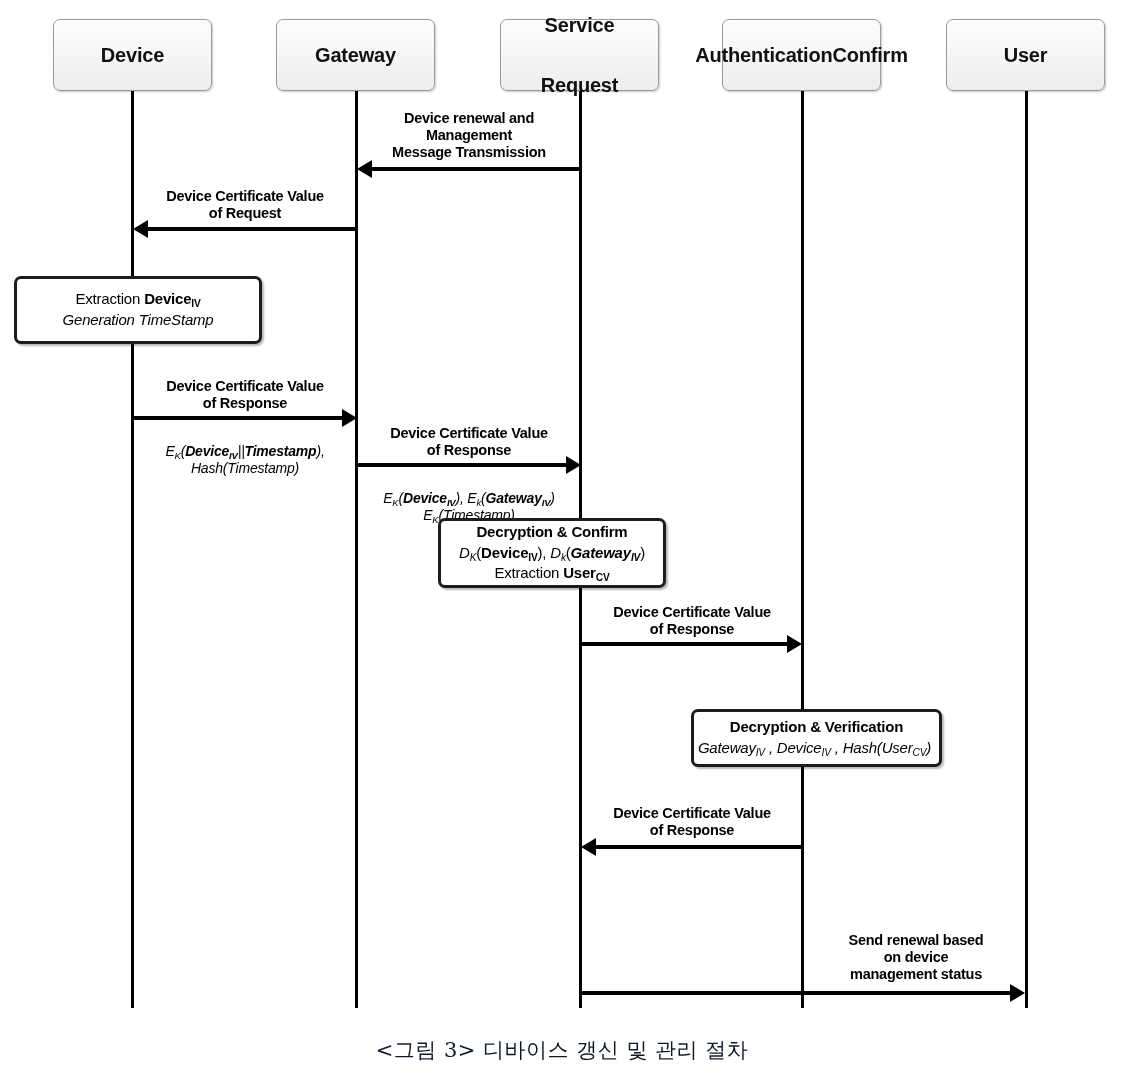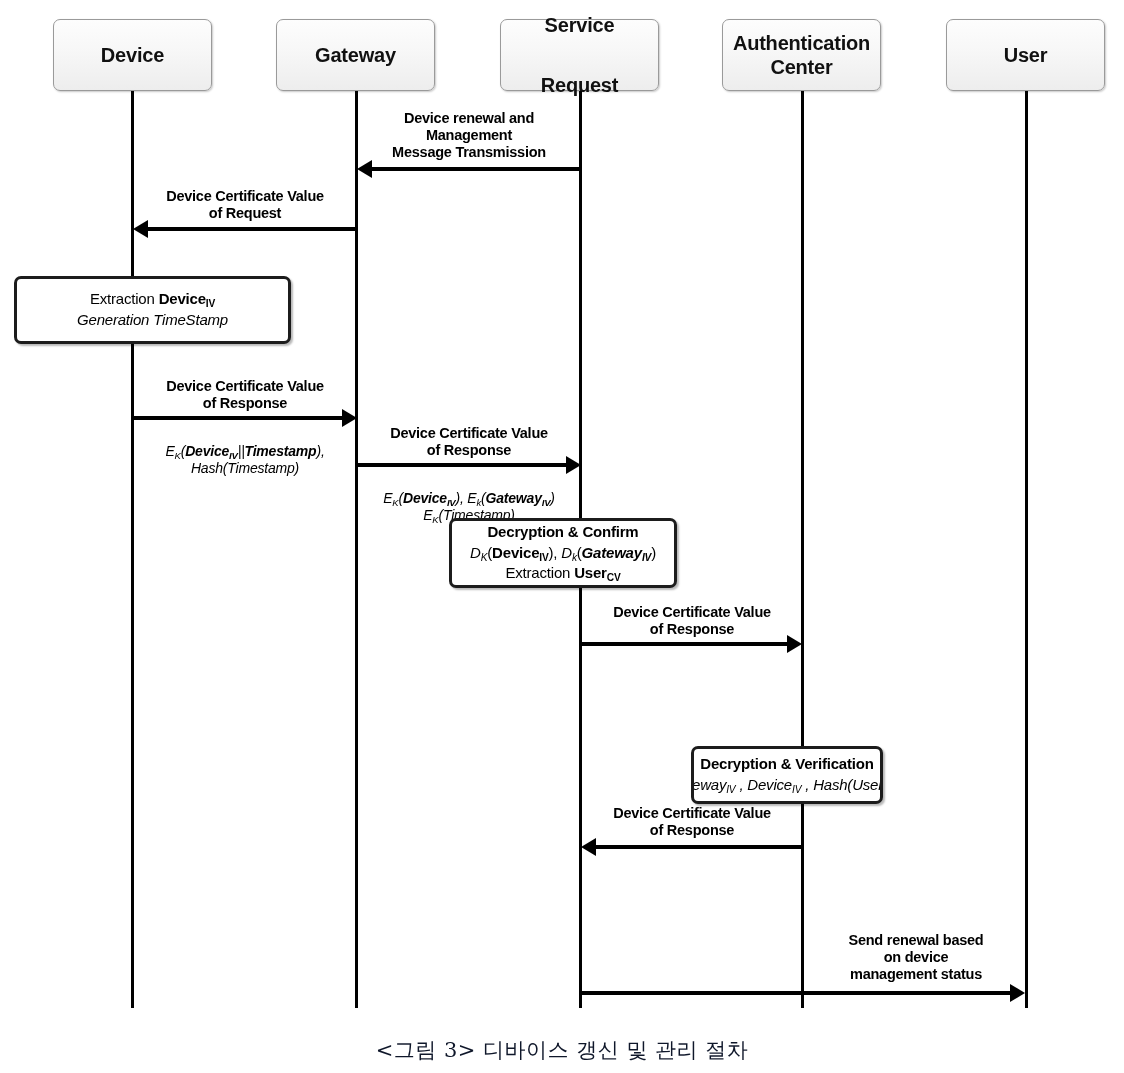--- a/index.html
+++ b/index.html
@@ -136,23 +136,23 @@
 
   <div class="actor-box" style="left:276px; top:19px; width:159px; height:72px;">
     <span>Gateway</span>
   </div>
 
   <div class="actor-box" style="left:500px; top:19px; width:159px; height:72px; flex-direction:column;gap:36px;">
     <span>Service</span>
     <span>Request</span>
   </div>
 
-  <div class="actor-box" style="left:722px; top:19px; width:159px; height:72px; flex-direction:column;">
+  <div class="actor-box" style="left:722px; top:19px; width:159px; height:72px; flex-direction:row;">
     <span>Authentication</span>
-    <span>Center</span>
+    <span>Confirm</span>
   </div>
 
   <div class="actor-box" style="left:946px; top:19px; width:159px; height:72px;">
     <span>User</span>
   </div>
 
   <div class="lifeline" style="left:131px; top:91px;  height:917px;"></div>
   <div class="lifeline" style="left:355px; top:91px;  height:917px;"></div>
   <div class="lifeline" style="left:579px; top:91px;  height:917px;"></div>
   <div class="lifeline" style="left:801px; top:91px;  height:917px;"></div>
@@ -166,21 +166,21 @@
   <div class="msg" style="left:371px; top:167px; width:210px;"></div>
   <div class="arrowhead left" style="left:357px; top:160px;"></div>
 
   <div class="msg-label" style="left:134px; top:188px; width:222px;">
     <span>Device Certificate Value</span><br>
     <span>of Request</span>
   </div>
   <div class="msg" style="left:147px; top:227px; width:210px;"></div>
   <div class="arrowhead left" style="left:133px; top:220px;"></div>
 
-  <div class="proc-box" style="left:14px; top:276px; width:277px; height:68px;">
+  <div class="proc-box" style="left:14px; top:276px; width:248px; height:68px;">
     <span class="proc-line title-plain">
       <span>Extraction </span><b>Device</b><b><sub>IV</sub></b>
     </span>
     <span class="proc-line ital">Generation TimeStamp</span>
   </div>
 
   <div class="msg-label" style="left:134px; top:378px; width:222px;">
     <span>Device Certificate Value</span><br>
     <span>of Response</span>
   </div>
@@ -195,38 +195,38 @@
     <span>Device Certificate Value</span><br>
     <span>of Response</span>
   </div>
   <div class="msg" style="left:357px; top:463px; width:210px;"></div>
   <div class="arrowhead right" style="left:566px; top:456px;"></div>
   <div class="msg-sub" style="left:358px; top:475px; width:222px;">
     <i>E<sub>K</sub></i>(<b>Device<sub>IV</sub></b>), <i>E<sub>k</sub></i>(<b><i>Gateway<sub>IV</sub></i></b>)<br>
     <i>E<sub>K</sub></i>(Timestamp)
   </div>
 
-  <div class="proc-box" style="left:449px; top:518px; width:228px; height:70px;">
+  <div class="proc-box" style="left:438px; top:518px; width:228px; height:70px;">
     <span class="proc-line title-bold">Decryption &amp; Confirm</span>
     <span class="proc-line">
       <i>D<sub>K</sub></i>(<b>Device<sub>IV</sub></b>), <i>D<sub>k</sub></i>(<b><i>Gateway<sub>IV</sub></i></b>)
     </span>
     <span class="proc-line title-plain">
       <span>Extraction </span><b>User</b><b><sub>CV</sub></b>
     </span>
   </div>
 
   <div class="msg-label" style="left:582px; top:604px; width:220px;">
     <span>Device Certificate Value</span><br>
     <span>of Response</span>
   </div>
   <div class="msg" style="left:581px; top:642px; width:207px;"></div>
   <div class="arrowhead right" style="left:787px; top:635px;"></div>
 
-  <div class="proc-box" style="left:691px; top:746px; width:192px; height:58px;">
+  <div class="proc-box" style="left:691px; top:709px; width:251px; height:58px;">
     <span class="proc-line title-bold">Decryption &amp; Verification</span>
     <span class="proc-line ital" style="margin-left:-4px;">Gateway<sub>IV</sub> , Device<sub>IV</sub> , Hash(User<sub>CV</sub>)</span>
   </div>
 
   <div class="msg-label" style="left:582px; top:805px; width:220px;">
     <span>Device Certificate Value</span><br>
     <span>of Response</span>
   </div>
   <div class="msg" style="left:595px; top:845px; width:209px;"></div>
   <div class="arrowhead left" style="left:581px; top:838px;"></div>

